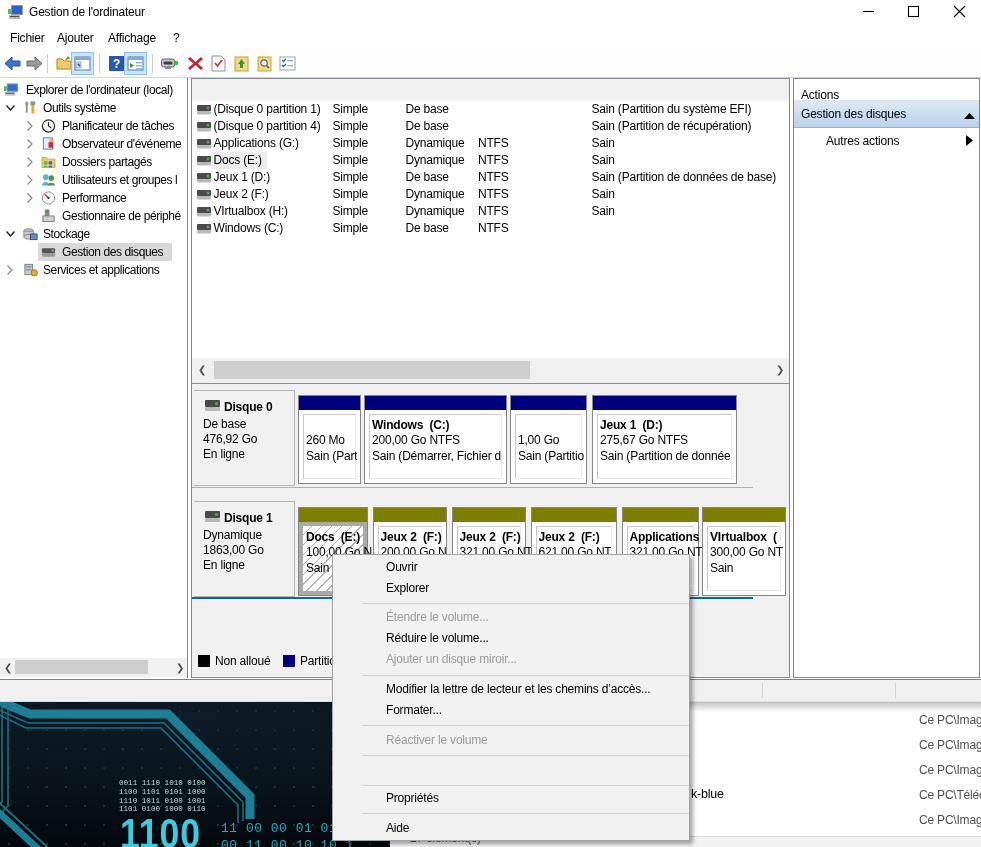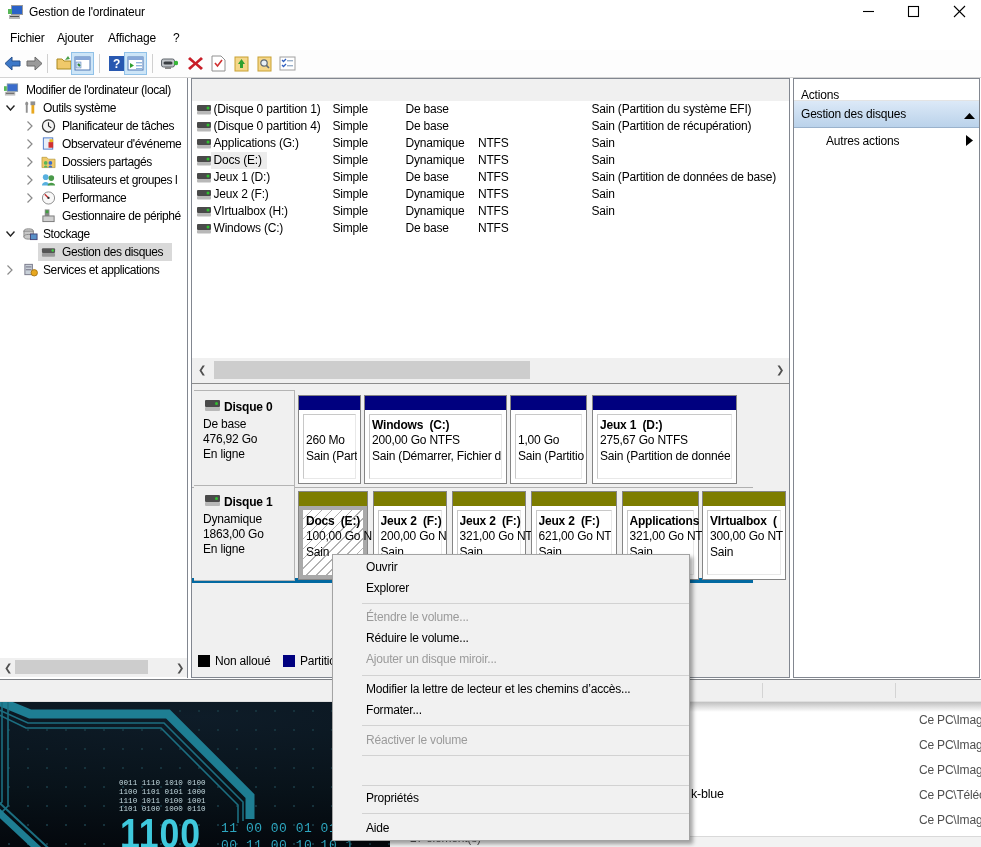--- a/index.html
+++ b/index.html
@@ -54,21 +54,21 @@
 #statusbar{left:0;top:679px;width:981px;height:23px;background:#f0f0f0;border-top:1px solid #7e8186}
 #winbottom{left:0;top:701px;width:981px;height:1px;background:#dfdfdf}
 
 #desktop{left:0;top:702px;width:981px;height:145px;background:#060d15;overflow:hidden}
 #explorer{left:690px;top:702px;width:291px;height:145px;background:#fff}
 #expgrad{left:0;top:0;width:291px;height:10px;background:linear-gradient(#c0c0c0,#fff)}
 .cepc{position:absolute;left:229px;color:#4f4f4f;font-size:12px;white-space:nowrap}
 #expstatus{left:390px;top:836px;width:591px;height:11px;background:#f2f2f2;border-top:1px solid #d9d9d9}
 
 #cmenu{left:332px;top:554px;width:358px;height:287px;background:#f1f1f1;border:1px solid #a3a3a3;box-shadow:3px 3px 4px rgba(0,0,0,0.35)}
-.mi{position:absolute;left:1px;width:356px;height:21px;line-height:21px;padding-left:32px;font-size:12px}
+.mi{position:absolute;left:1px;width:356px;height:21px;line-height:21px;padding-left:52px;font-size:12px}
 .mgray{color:#9b9b9b}
 .msep{position:absolute;left:29px;width:327px;height:1px;background:#d2d2d2}
 .mhl{background:#9ccef5}
 </style></head>
 <body>
 
 <div class="ab" id="titlebar">
  <svg class="ab" style="left:8px;top:4px" width="16" height="16" viewBox="0 0 16 16">
   <rect x="3" y="1" width="12" height="10" fill="#9a9a9a"></rect>
       <rect x="4" y="2" width="10" height="8" fill="#2a62c8"></rect>
@@ -160,21 +160,21 @@
 <div class="ab" id="leftpane">
  <div id="treebox">
       <div class="ab trow" style="top:3px">
         <svg class="tico16" style="left:4px" viewBox="0 0 16 15">
           <rect x="3" y="1" width="12" height="9" fill="#8296aa"></rect>
           <rect x="4" y="2" width="10" height="7" fill="#3a6ccc"></rect>
           <rect x="1" y="10" width="11" height="4" fill="#c0c0c0"></rect>
           <rect x="2" y="11" width="9" height="1" fill="#555"></rect>
           <rect x="0" y="4" width="3" height="5" fill="#58b758"></rect>
         </svg>
-        <div class="ab" style="left:26px;top:0">Modifier de l'ordinateur (local)</div>
+        <div class="ab" style="left:26px;top:0">Explorer de l'ordinateur (local)</div>
       </div>
       <div class="ab trow" style="top:21px">
         <svg class="ab" style="left:6px;top:6px" width="9" height="6">
           <path d="M0.5 0.5 L4.5 5 L8.5 0.5" stroke="#222" stroke-width="1.4" fill="none"></path>
         </svg>
         <svg class="tico16" style="left:23px" viewBox="0 0 16 15">
           <path d="M4 1 C2 2 2 4 3 5 L3 13 L5 13 L5 5 C6 4 6 2 4 1" fill="#909090"></path>
           <rect x="9" y="2" width="3" height="12" fill="#e8a820"></rect>
           <rect x="8" y="1" width="5" height="4" fill="#909090"></rect>
         </svg>
@@ -420,21 +420,21 @@
           <div class="pbar pnavy"></div>
           <div class="pinner"></div>
           <div class="ptxt">&nbsp;<br>1,00 Go<br>Sain (Partitio</div>
         </div>
         <div class="ab pcell" style="left:400px;top:6px;width:145px;height:89px">
           <div class="pbar pnavy"></div>
           <div class="pinner"></div>
           <div class="ptxt"><b>Jeux 1&nbsp; (D:)</b><br>275,67 Go NTFS<br>Sain (Partition de donnée</div>
         </div>
       </div>
-      <div class="ab diskrow" style="top:100px;height:99px;border-bottom:5px solid #0369a1">
+      <div class="ab diskrow" style="top:116px;height:99px;border-bottom:2px solid #0369a1">
         <div class="ab disklabel" style="height:96px">
           <svg class="ab" style="left:11px;top:9px" width="15" height="12">
             <rect x="0" y="0" width="15" height="7" rx="1" fill="#4a4a4a"></rect>
             <rect x="0" y="7" width="15" height="4" rx="1" fill="#b8b8b8"></rect>
             <circle cx="11.5" cy="3.5" r="1.5" fill="#30c030"></circle>
           </svg>
           <div class="ab" style="left:30px;top:9px;font-weight:bold">Disque 1</div>
           <div class="ab" style="left:9px;top:26px">Dynamique</div>
           <div class="ab" style="left:9px;top:41px">1863,00 Go</div>
           <div class="ab" style="left:9px;top:56px">En ligne</div>

